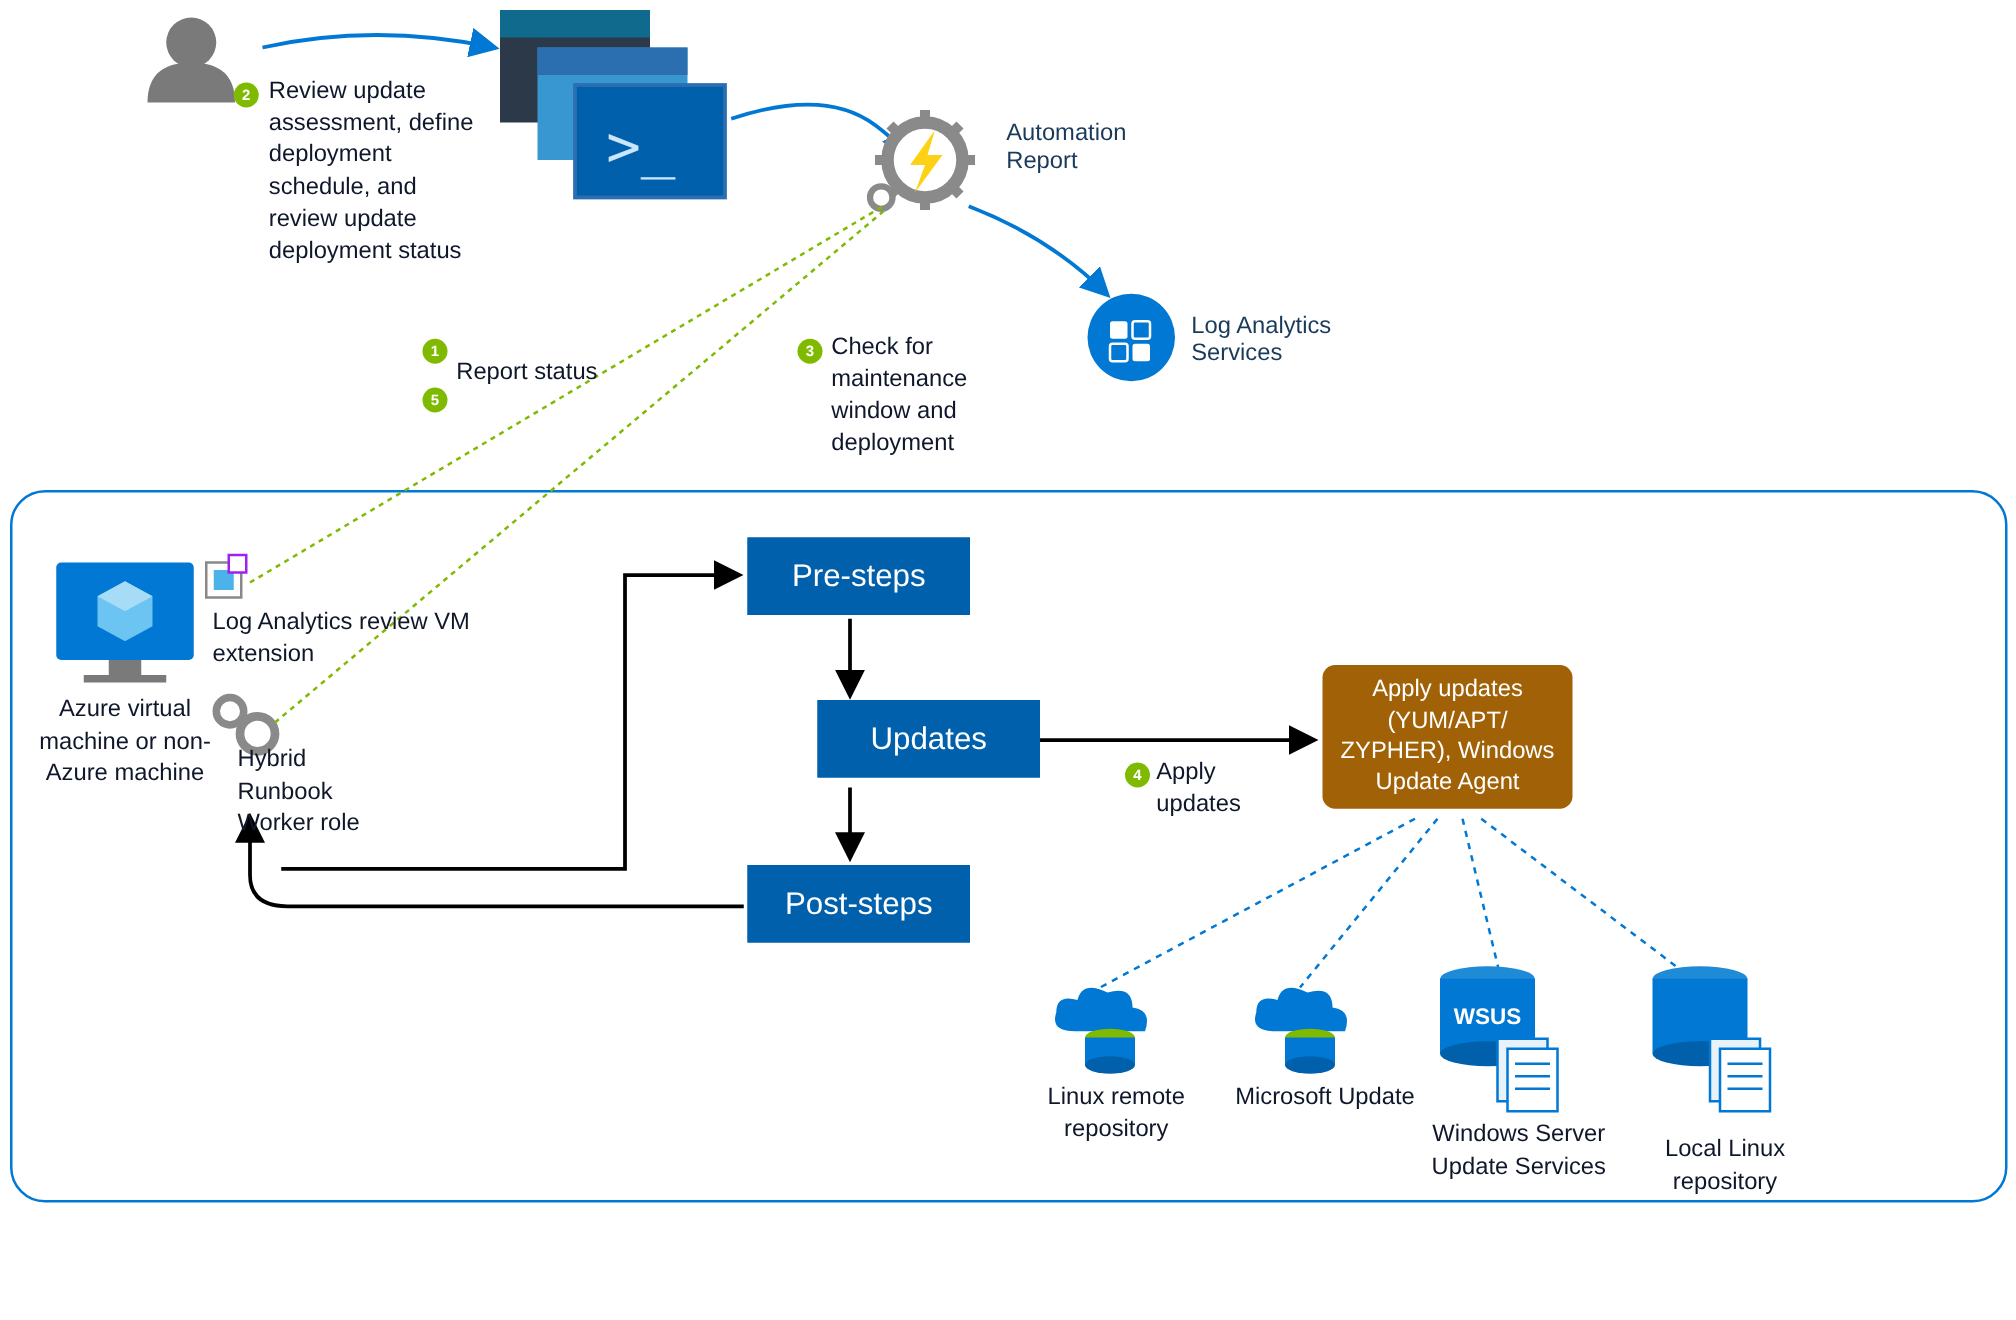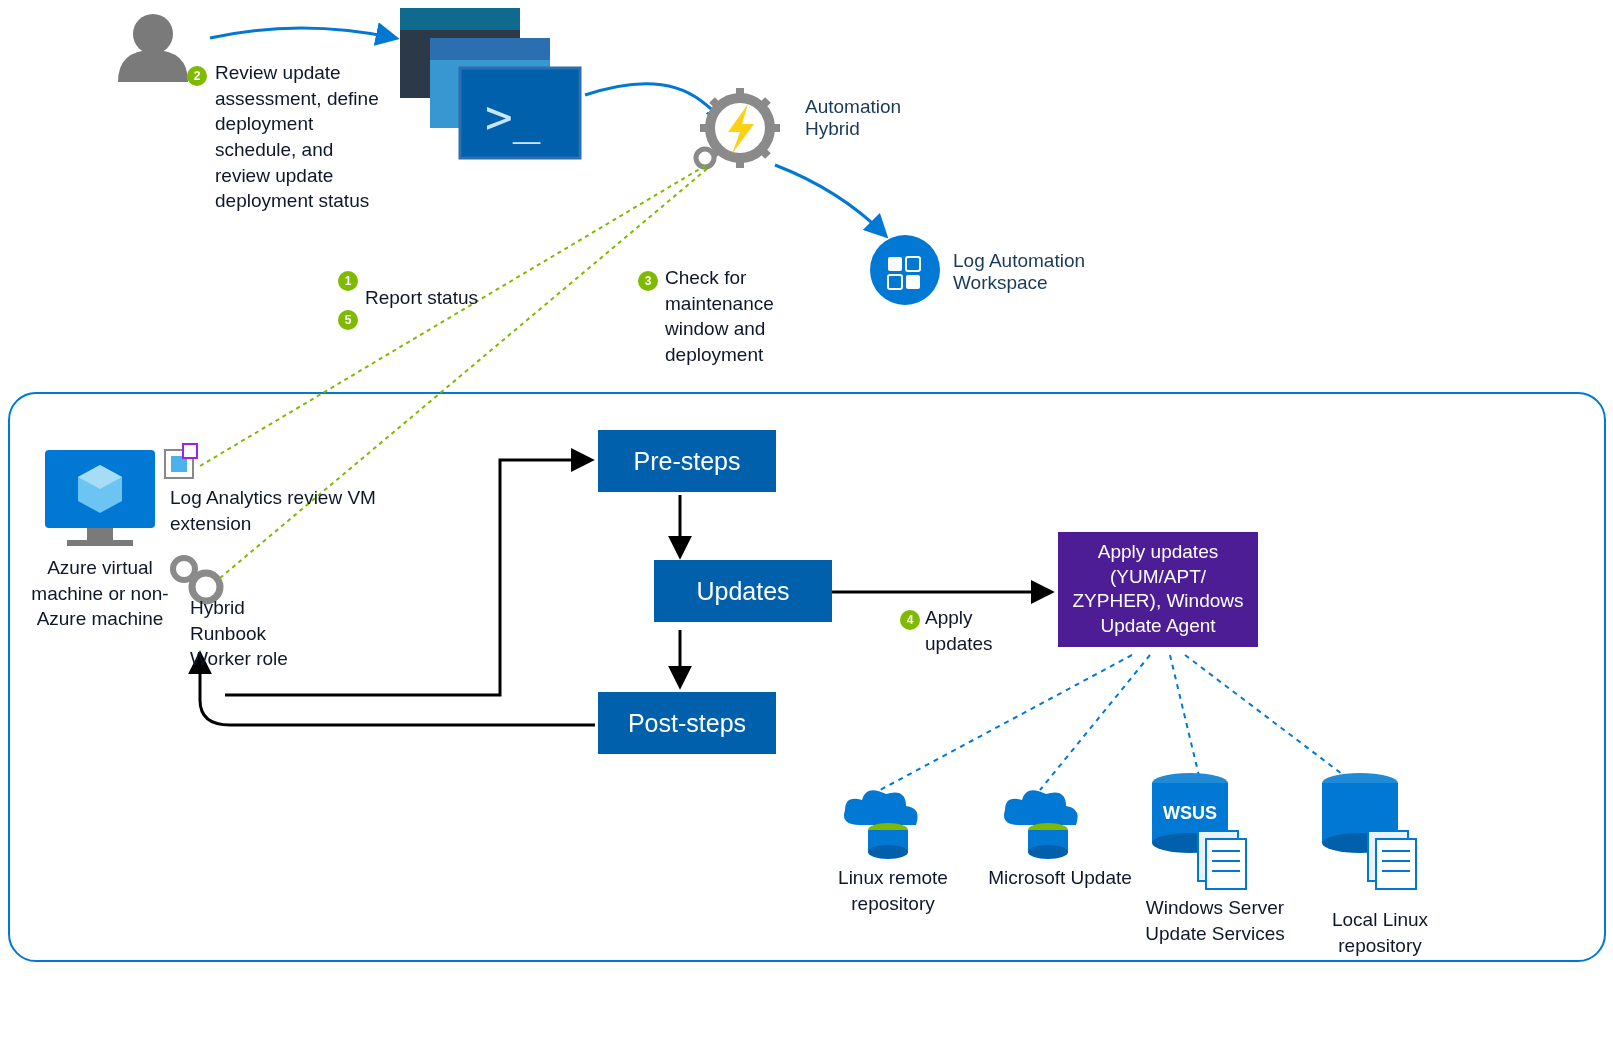--- a/index.html
+++ b/index.html
@@ -31,26 +31,27 @@
   .box-blue {
     background: #0060ac;
     color: #fff;
     display: flex;
     align-items: center;
     justify-content: center;
     font-size: 25px;
     border: 1px solid #0060ac;
   }
   .wide-blue {
-    background: #4c1d95;
+    background: #a16207;
     color: #fff;
     text-align: center;
     font-size: 19px;
     padding: 8px 10px;
     line-height: 1.3;
+    border-radius: 10px;
   }
   .rounded-container {
     border: 2px solid #0078d4;
     border-radius: 28px;
   }
   svg.ov { position: absolute; top: 0; left: 0; pointer-events: none; }
   .txt-center { text-align: center; }
 </style>
 </head>
 <body>
@@ -193,23 +194,23 @@
         <line x1="14" y1="40" x2="42" y2="40" stroke="#0078d4" stroke-width="2"></line>
       </g>
     </g>
   </svg>
 
   <div class="abs" style="left:187px; top:66px;">
     <span class="step-badge">2</span>
   </div>
   <div class="abs label" style="left:215px; top:60px; width:165px;">Review update assessment, define deployment schedule, and review update deployment status</div>
 
-  <div class="abs label-dark" style="left:805px; top:96px; width:140px;">Automation Hybrid</div>
-
-  <div class="abs label-dark" style="left:953px; top:250px; width:160px;">Log Automation Workspace</div>
+  <div class="abs label-dark" style="left:805px; top:96px; width:140px;">Automation Report</div>
+
+  <div class="abs label-dark" style="left:953px; top:250px; width:160px;">Log Analytics Services</div>
 
   <div class="abs" style="left:338px; top:271px;">
     <span class="step-badge">1</span>
   </div>
   <div class="abs" style="left:338px; top:310px;">
     <span class="step-badge">5</span>
   </div>
   <div class="abs label" style="left:365px; top:285px; width:160px;">Report status</div>
 
   <div class="abs" style="left:638px; top:271px;">

